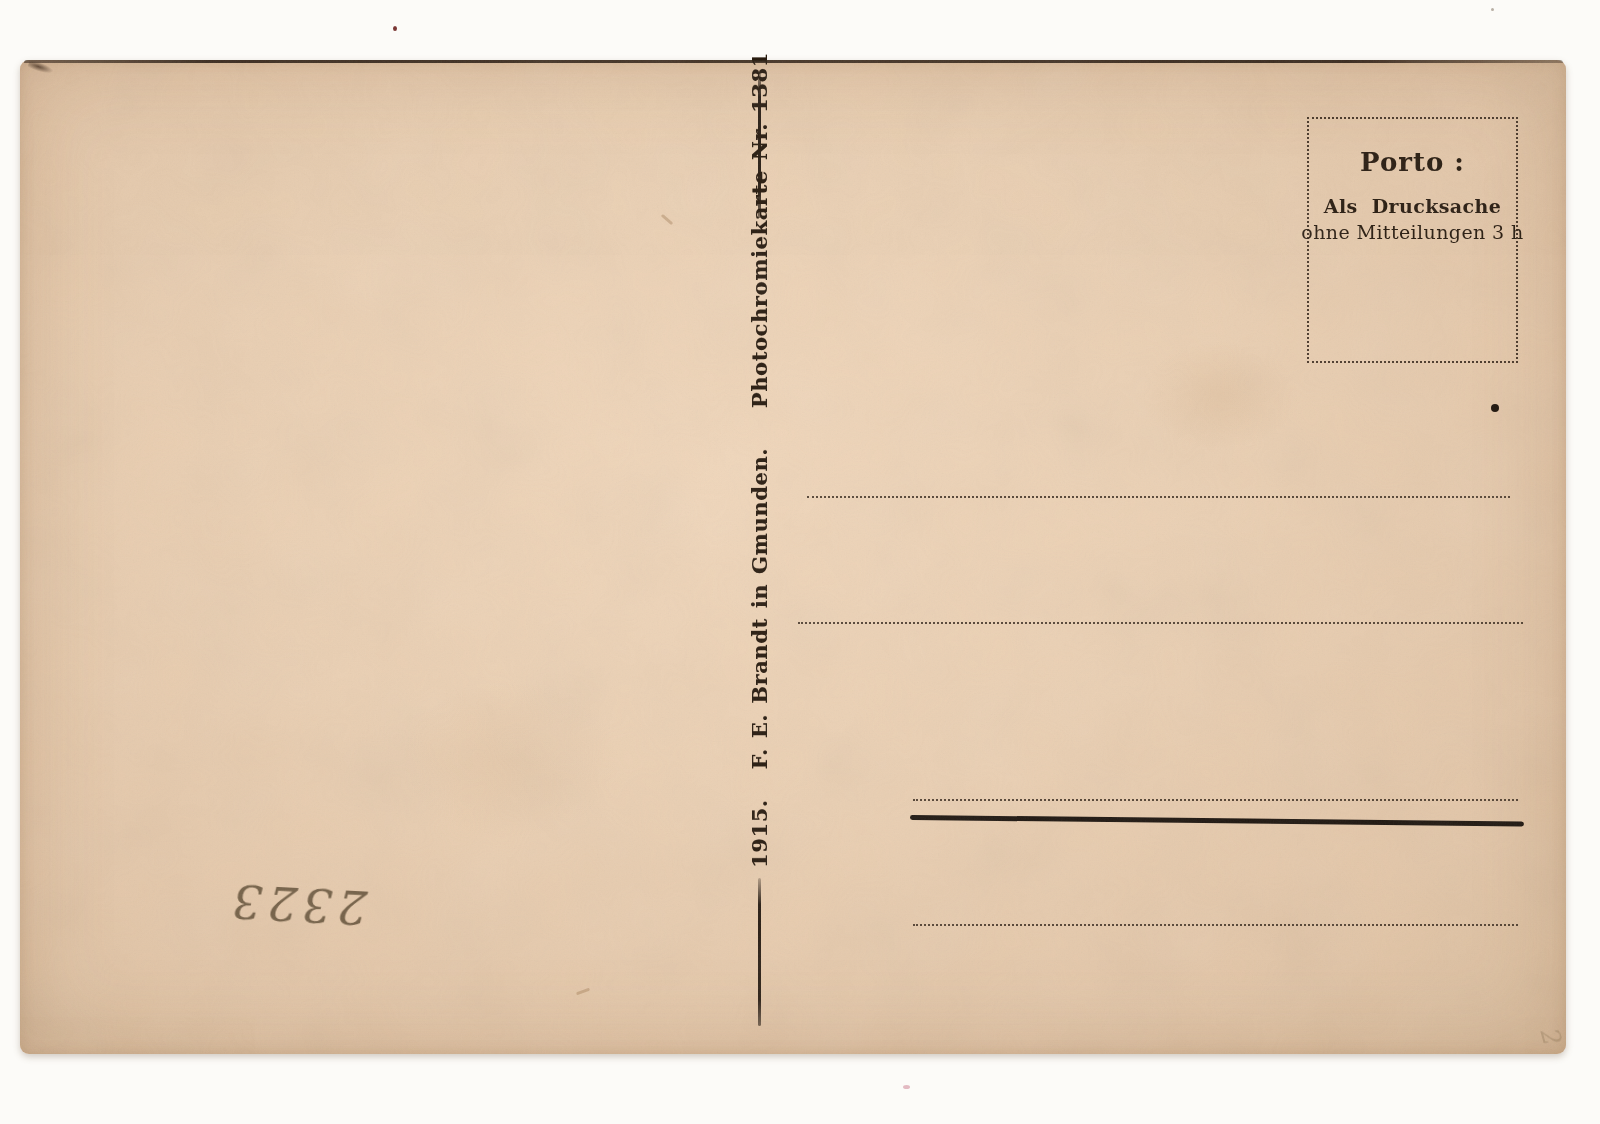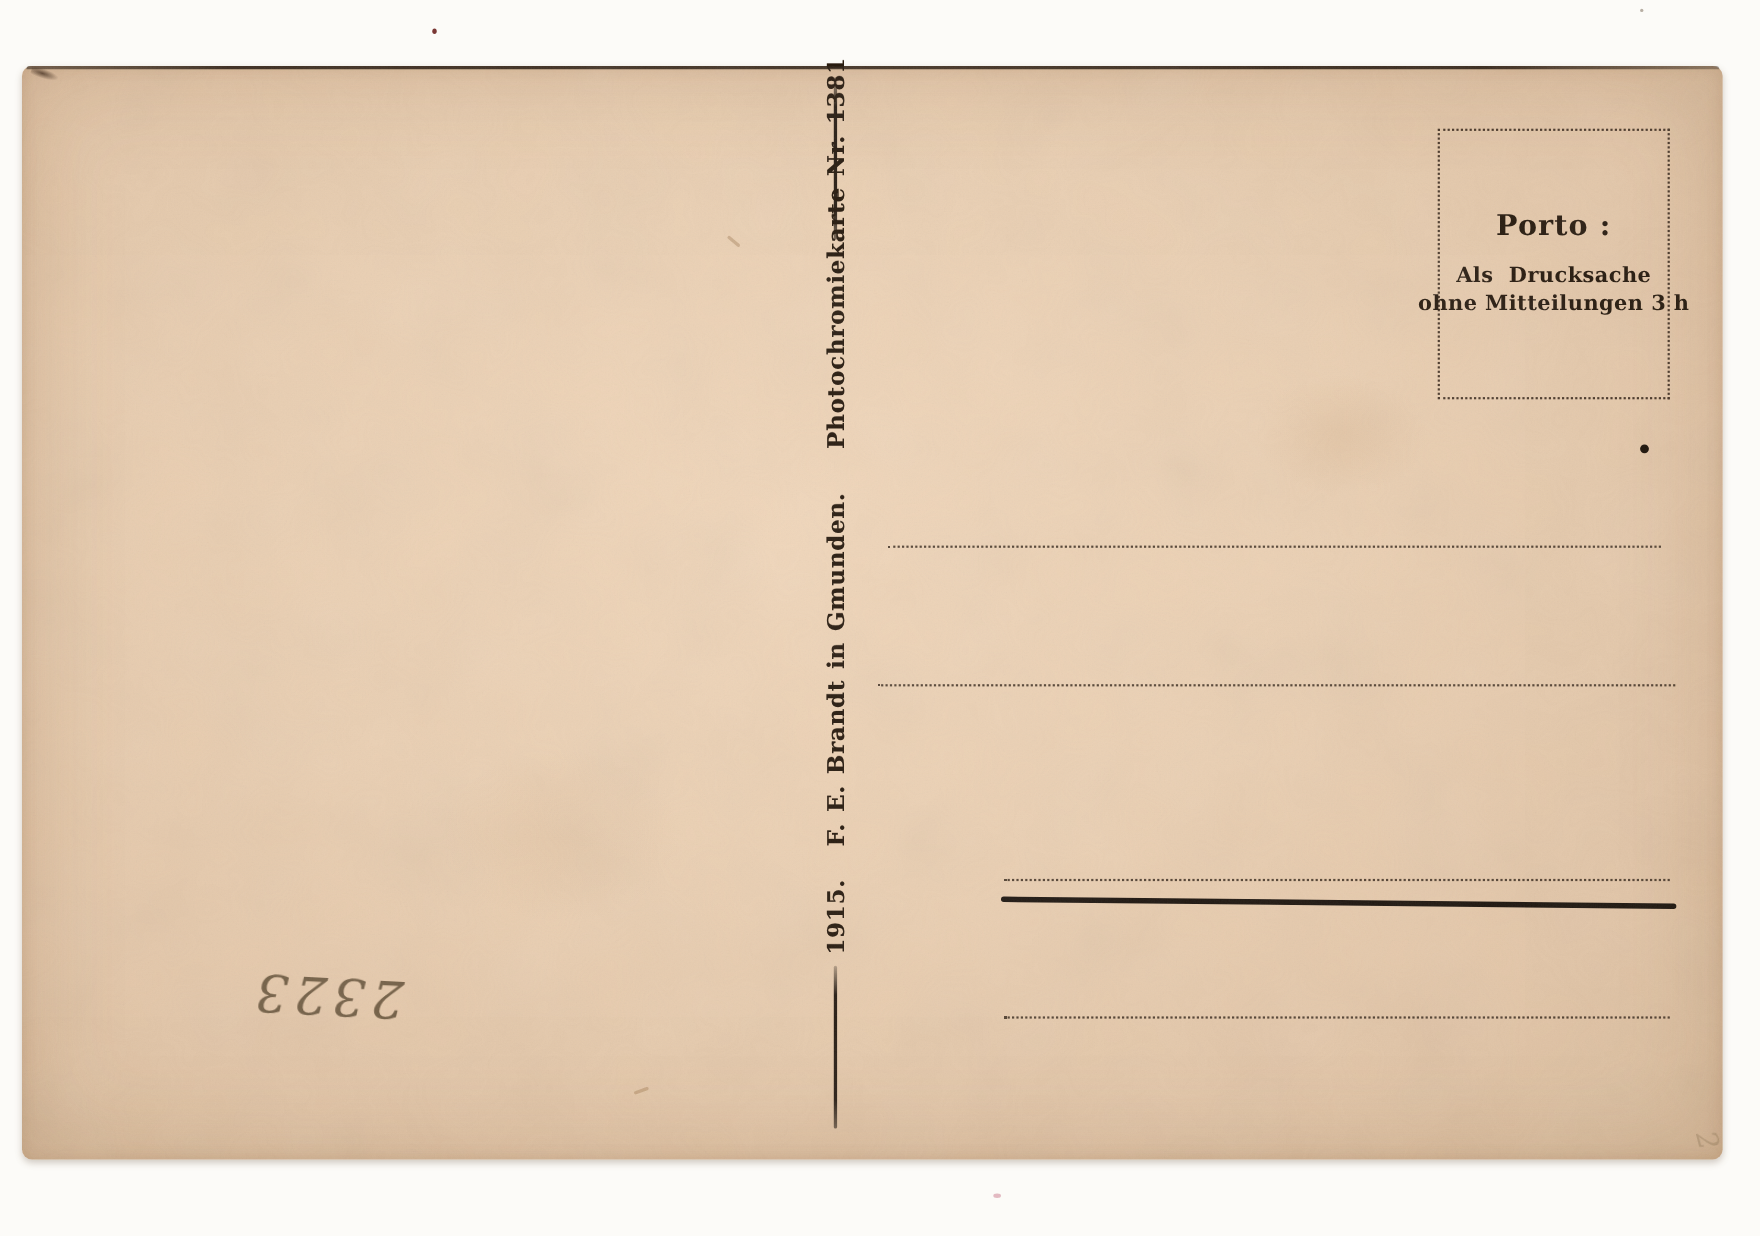--- a/index.html
+++ b/index.html
@@ -70,32 +70,32 @@
 
   
   .stamp-box {
     position: absolute; left: 1287px; top: 57px;
     width: 211px; height: 246px; box-sizing: border-box;
     border: 2px dotted rgba(48,32,20,0.85);
     display: flex; flex-direction: column; align-items: center;
     color: #281b0f;
   }
   .stamp-title {
-    margin-top: 72px;
+    margin-top: 28px;
     font-weight: bold; font-size: 26px; letter-spacing: 1px;
     white-space: pre;
   }
   .stamp-line1 {
     margin-top: 18px;
     font-weight: bold; font-size: 19px; letter-spacing: 0.4px;
     white-space: pre;
   }
   .stamp-line2 {
     margin-top: 4px;
-    font-weight: bold; font-size: 19px; letter-spacing: 0.4px;
+    font-weight: normal; font-size: 19px; letter-spacing: 0.4px;
     white-space: pre;
   }
 
   
   .addr-dotted {
     position: absolute; height: 0;
     border-top: 2px dotted rgba(44,29,18,0.78);
   }
   .addr-1 { left: 787px; top: 436px; width: 703px; }
   .addr-2 { left: 778px; top: 562px; width: 725px; }

